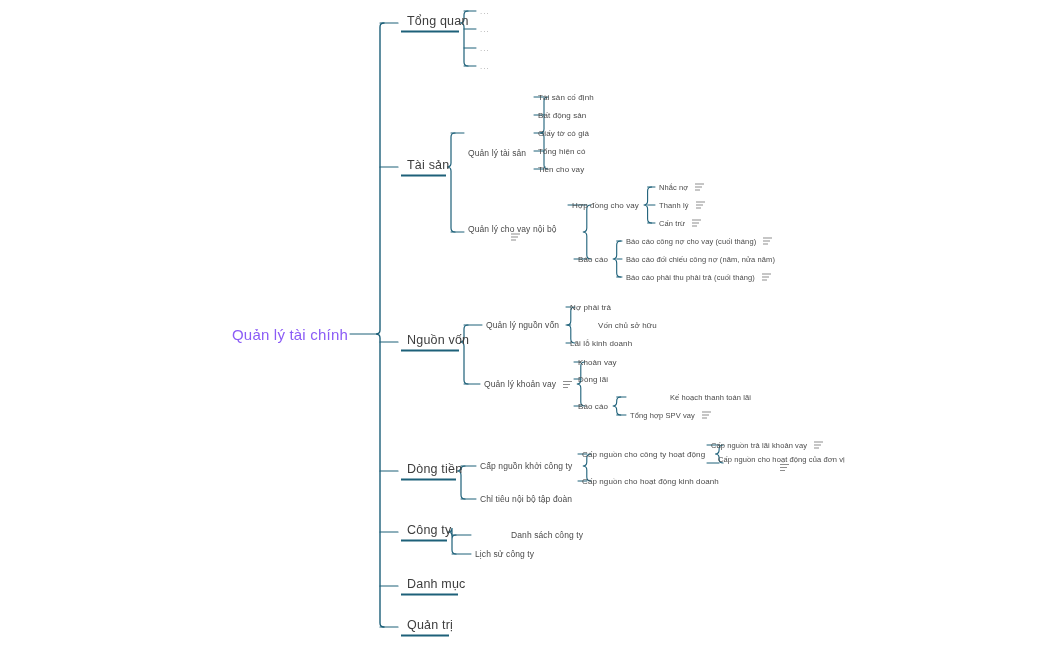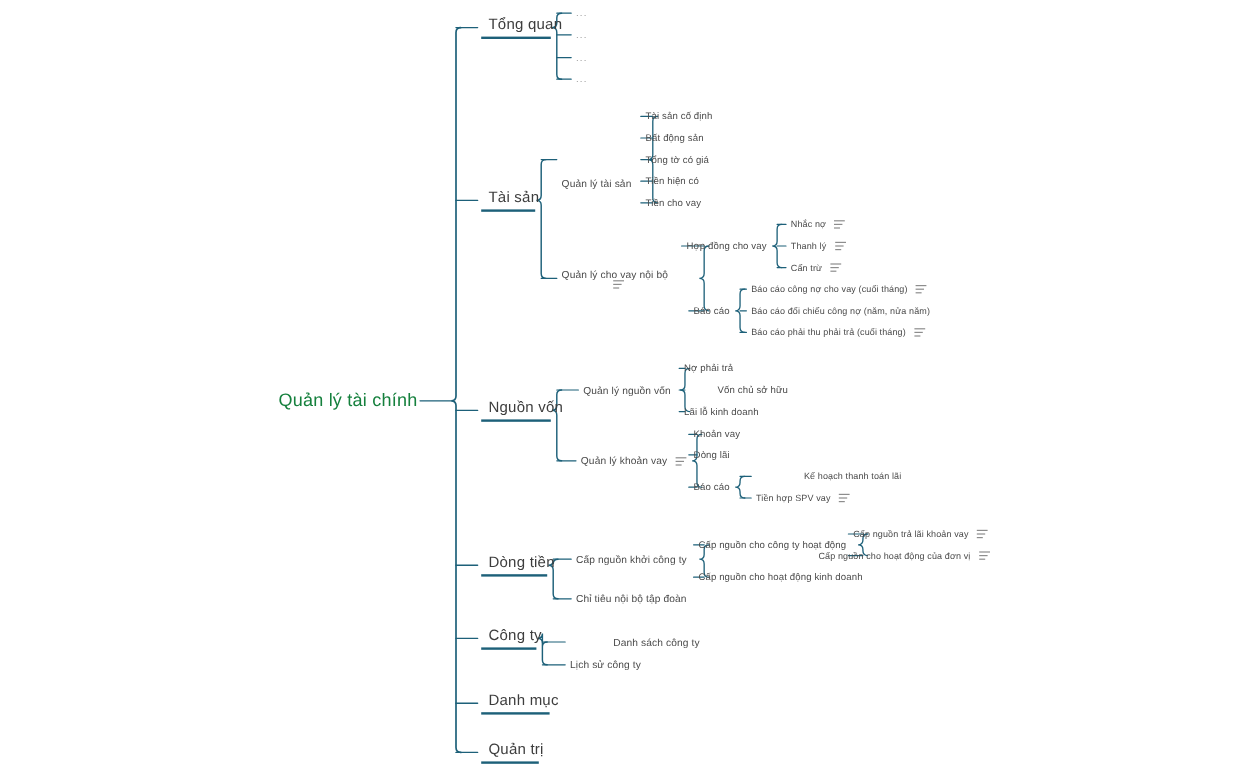--- a/index.html
+++ b/index.html
@@ -8,21 +8,21 @@
     font-family:"Liberation Sans","DejaVu Sans",sans-serif;
     color:#3c3c3c;overflow:hidden;position:relative;
   }
   #mindmap{position:absolute;left:0;top:0;width:1050px;height:650px;}
   svg.links{position:absolute;left:0;top:0;width:1050px;height:650px;pointer-events:none;}
 
   .node{position:absolute;white-space:nowrap;display:flex;align-items:center;}
 
   
   .node.root{
-    font-size:15px;color:#15803d;letter-spacing:.2px;
+    font-size:15px;color:#8b5cf6;letter-spacing:.2px;
   }
   
   .node.lvl1{flex-direction:column;align-items:flex-start;}
   .node.lvl1 .lbl{font-size:12.5px;color:#3d3d3d;padding:0 6px 3px 6px;letter-spacing:.2px;}
   .node.lvl1 .bar{height:2px;background:#1d6079;width:100%;}
 
   .node.lvl2 .lbl{font-size:8.5px;color:#4a4a4a;letter-spacing:.1px;}
   .node.lvl3 .lbl{font-size:8px;color:#4a4a4a;letter-spacing:.1px;}
   .node.lvl4 .lbl{font-size:7.5px;color:#4a4a4a;letter-spacing:.1px;text-align:center;}
   .node.dots .lbl{font-size:8px;color:#9a9a9a;letter-spacing:1px;}
@@ -126,24 +126,24 @@
       <div class="node lvl2" style="left: 468px; top: 133px; transform: translateY(-50%); margin-top: 20px;">
         <span class="lbl">Quản lý tài sản</span>
       </div>
       <div class="node lvl3" style="left: 538px; top: 97px; transform: translateY(-50%);">
         <span class="lbl">Tài sản cố định</span>
       </div>
       <div class="node lvl3" style="left: 538px; top: 115px; transform: translateY(-50%);">
         <span class="lbl">Bất động sản</span>
       </div>
       <div class="node lvl3" style="left: 538px; top: 133px; transform: translateY(-50%);">
-        <span class="lbl">Tổng tờ có giá</span>
+        <span class="lbl">Giấy tờ có giá</span>
       </div>
       <div class="node lvl3" style="left: 538px; top: 151px; transform: translateY(-50%);">
-        <span class="lbl">Tiền hiện có</span>
+        <span class="lbl">Tổng hiện có</span>
       </div>
       <div class="node lvl3" style="left: 538px; top: 169px; transform: translateY(-50%);">
         <span class="lbl">Tiền cho vay</span>
       </div>
       <div class="node lvl2" style="left: 468px; top: 232px; transform: translateY(-50%); flex-direction: column;">
         <span class="lbl">Quản lý cho vay nội bộ</span>
         <span class="listicon">
           <i></i>
           <i></i>
           <i></i>
@@ -228,21 +228,21 @@
       <div class="node lvl3" style="left: 578px; top: 379px; transform: translateY(-50%);">
         <span class="lbl">Dòng lãi</span>
       </div>
       <div class="node lvl3" style="left: 578px; top: 406px; transform: translateY(-50%);">
         <span class="lbl">Báo cáo</span>
       </div>
       <div class="node lvl4" style="left: 630px; top: 397px; transform: translateY(-50%); padding-left: 40px;">
         <span class="lbl">Kế hoạch thanh toán lãi</span>
       </div>
       <div class="node lvl4" style="left: 630px; top: 415px; transform: translateY(-50%);">
-        <span class="lbl">Tiền hợp SPV vay</span>
+        <span class="lbl">Tổng hợp SPV vay</span>
         <span class="listicon">
           <i></i>
           <i></i>
           <i></i>
         </span>
       </div>
       <div class="node lvl1" style="left: 401px; top: 471px; transform: translateY(-50%); width: 55px;">
         <span class="lbl">Dòng tiền</span>
         <span class="bar"></span>
       </div>
@@ -253,21 +253,21 @@
         <span class="lbl">Cấp nguồn cho công ty hoạt động</span>
       </div>
       <div class="node lvl4" style="left: 711px; top: 445px; transform: translateY(-50%);">
         <span class="lbl">Cấp nguồn trả lãi khoản vay</span>
         <span class="listicon">
           <i></i>
           <i></i>
           <i></i>
         </span>
       </div>
-      <div class="node lvl4" style="left: 682px; top: 463px; transform: translateY(-50%);">
+      <div class="node lvl4" style="left: 718px; top: 463px; transform: translateY(-50%); flex-direction: column;">
         <span class="lbl">Cấp nguồn cho hoạt động của đơn vị</span>
         <span class="listicon">
           <i></i>
           <i></i>
           <i></i>
         </span>
       </div>
       <div class="node lvl3" style="left: 582px; top: 481px; transform: translateY(-50%); justify-content: flex-end;">
         <span class="lbl">Cấp nguồn cho hoạt động kinh doanh</span>
       </div>

